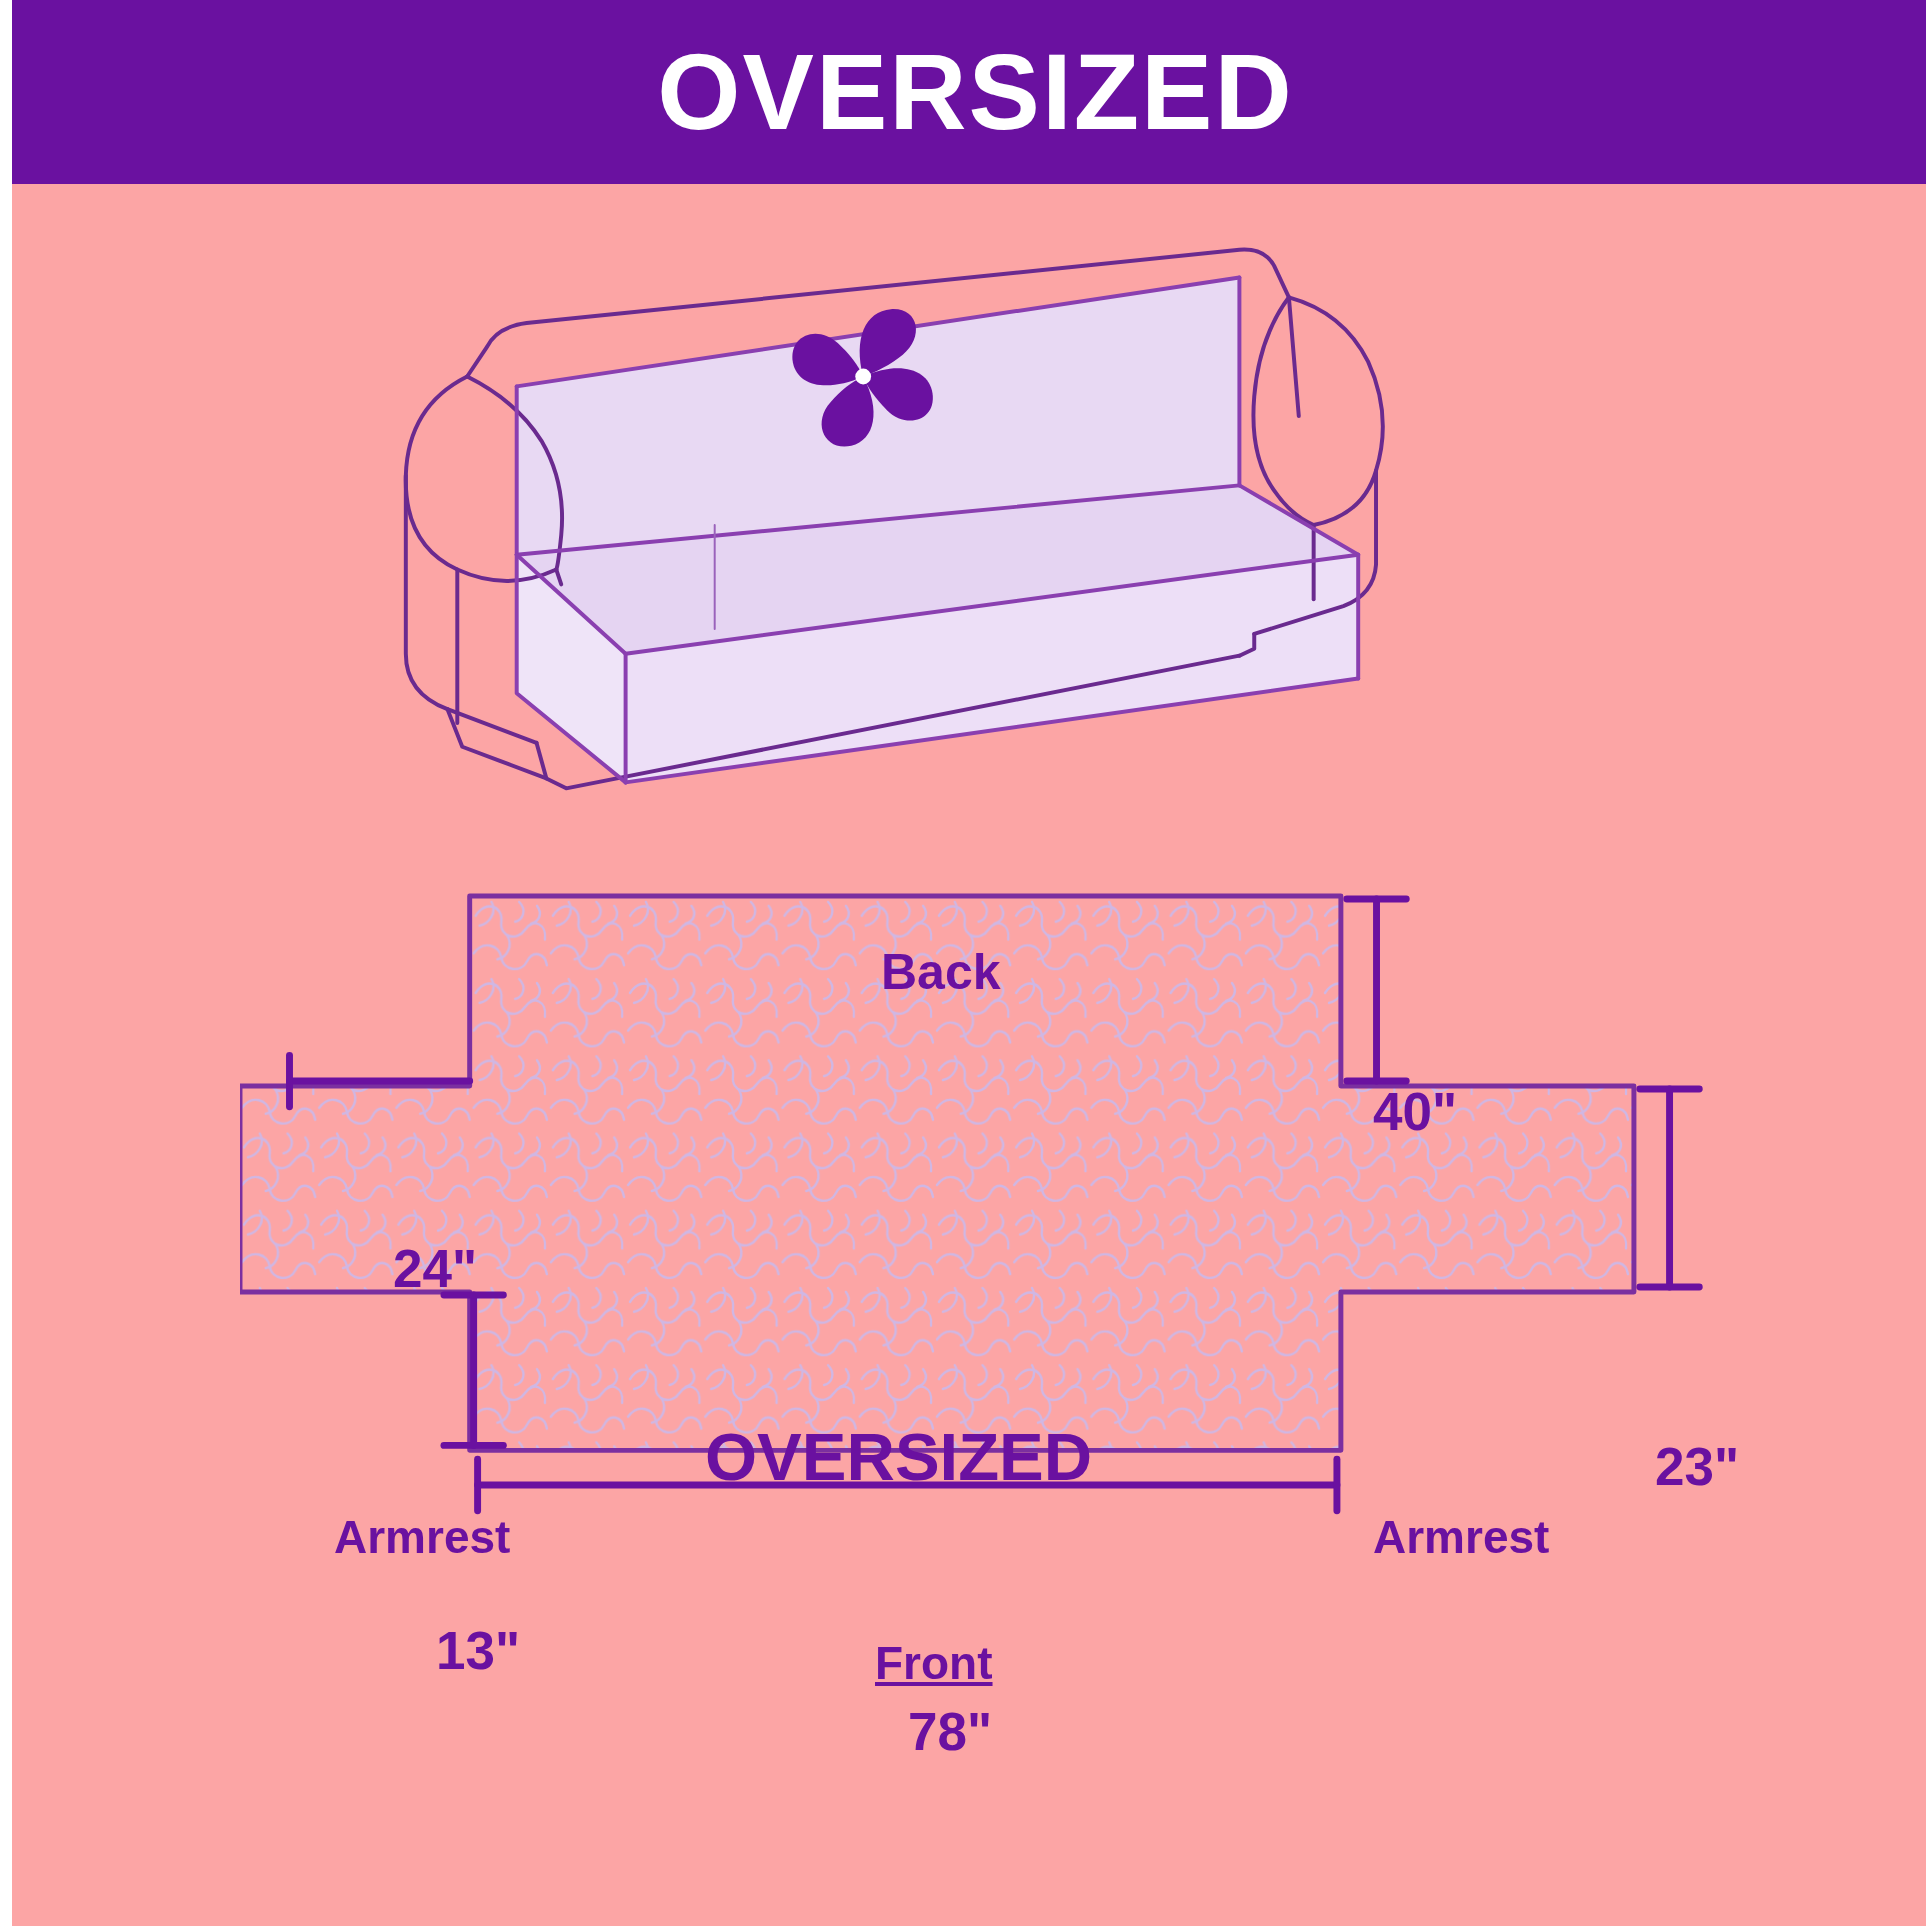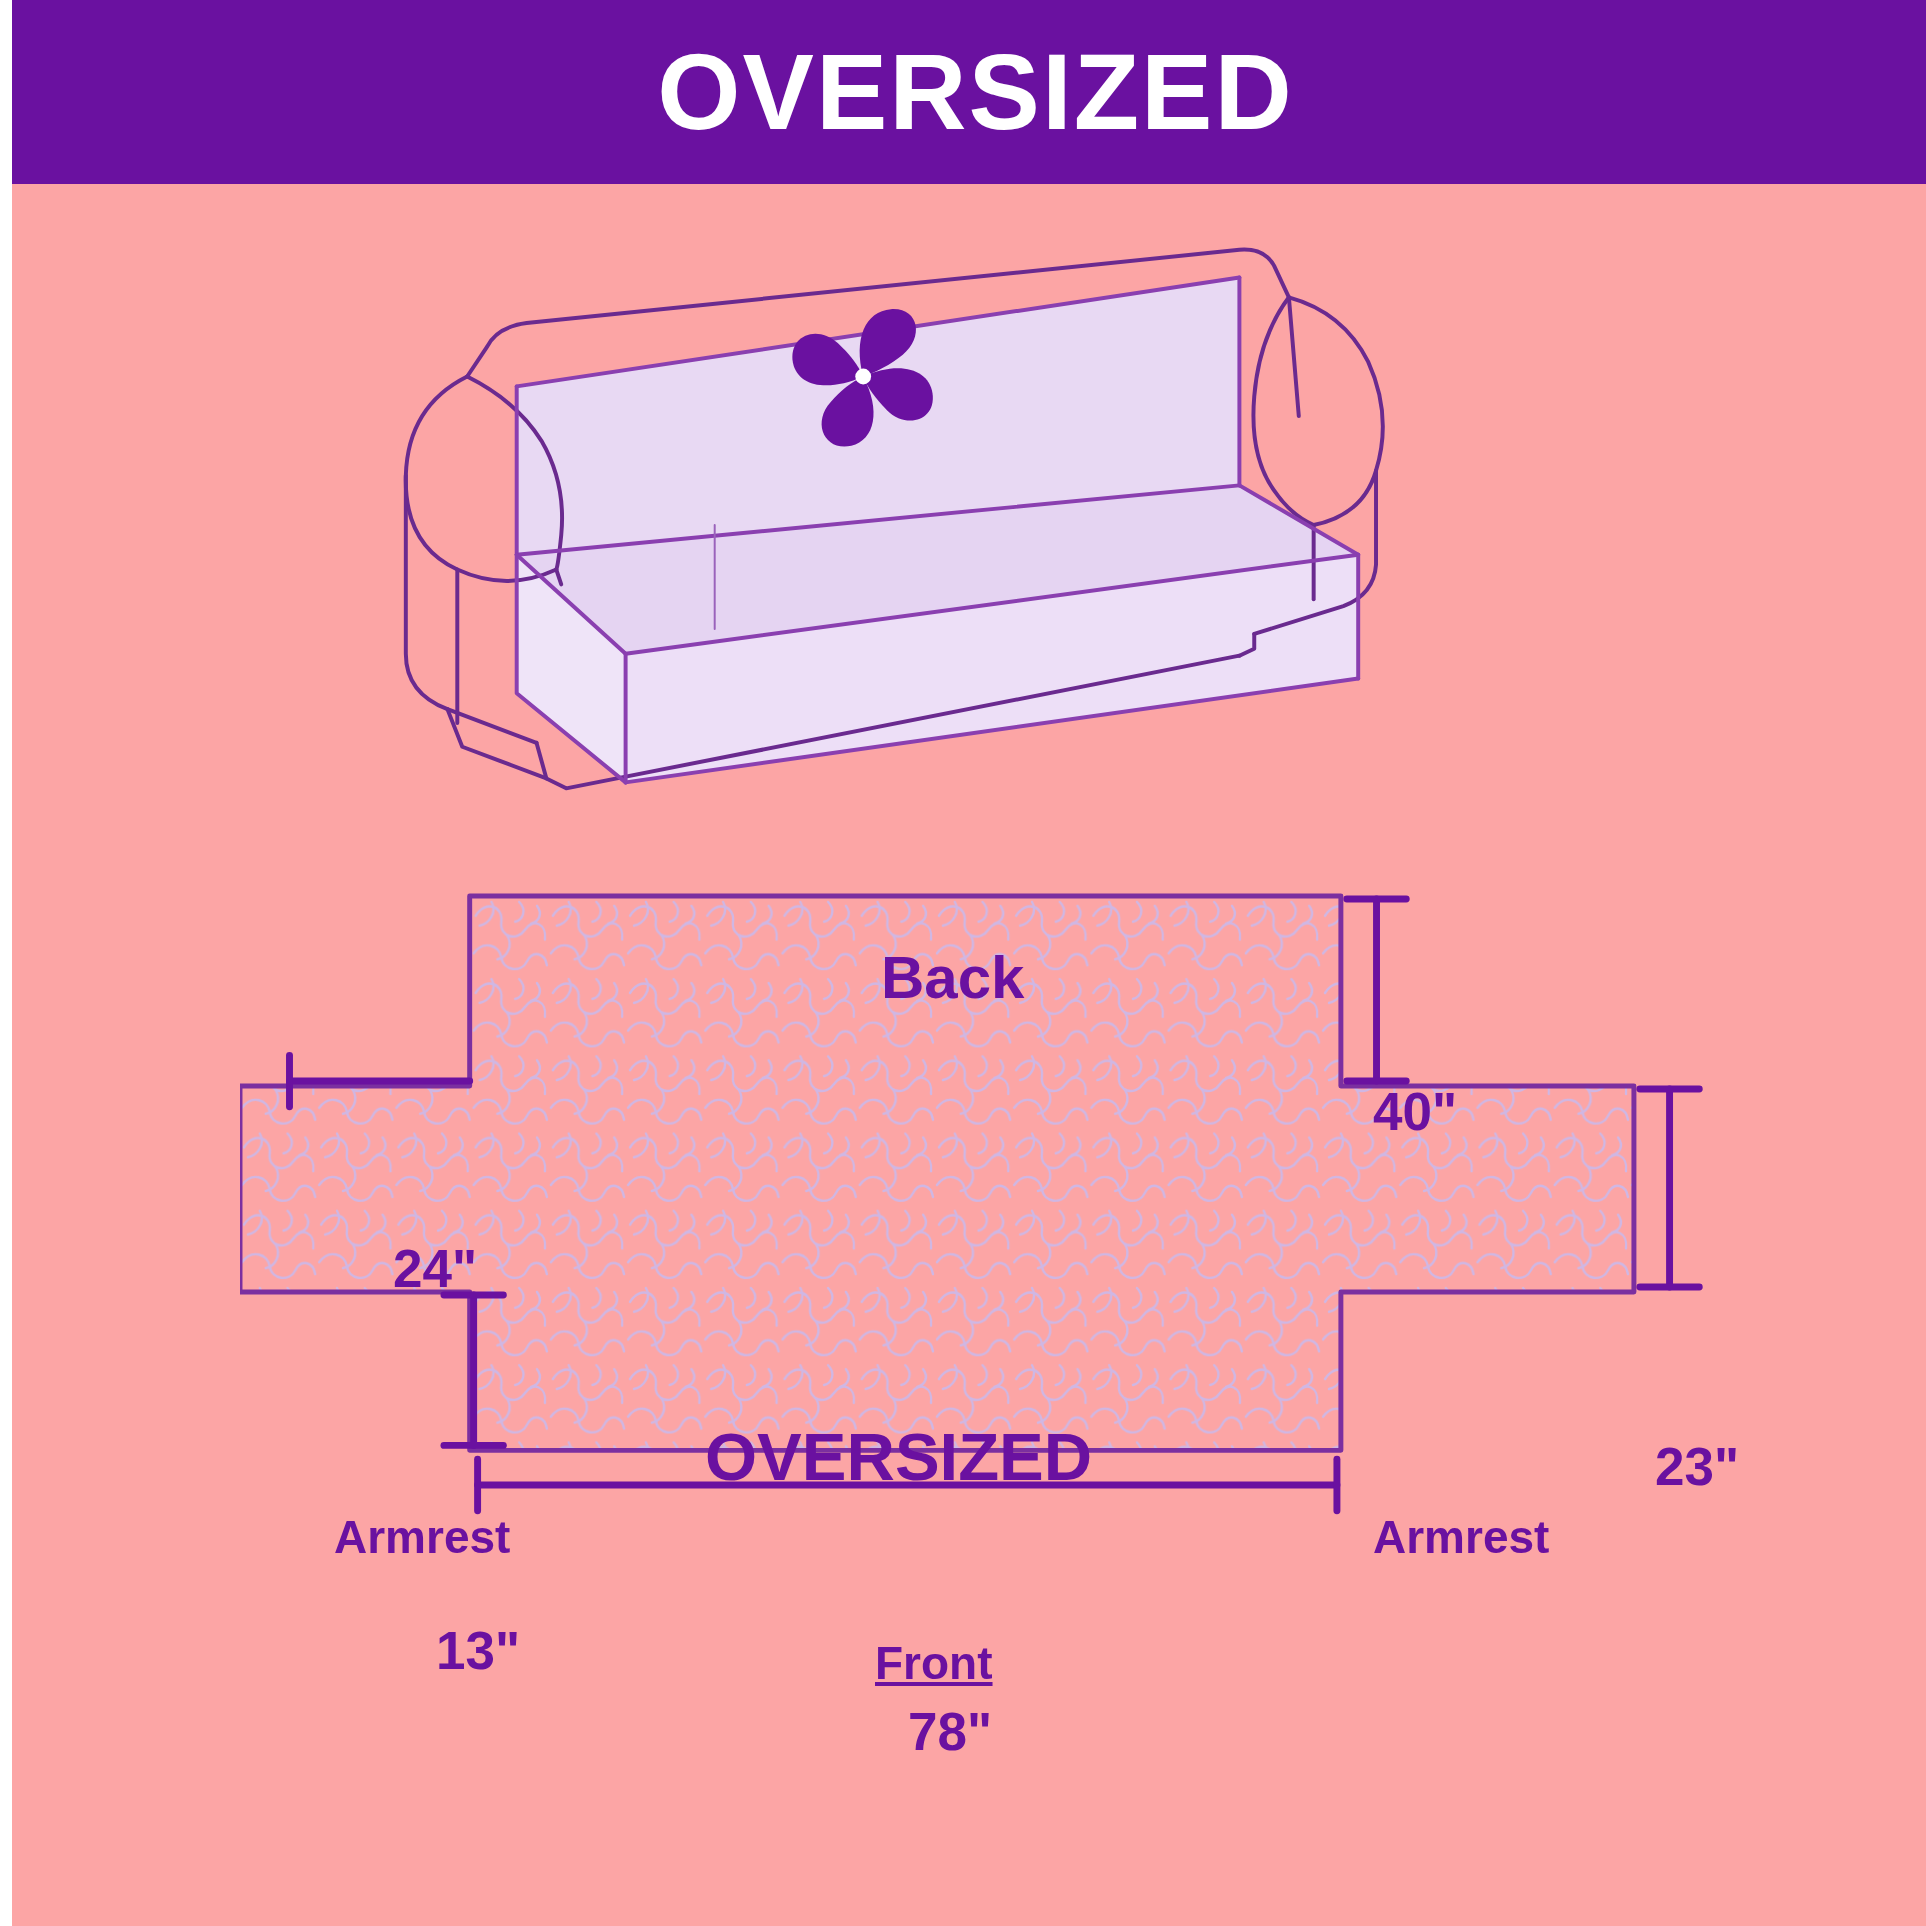--- a/index.html
+++ b/index.html
@@ -64,21 +64,21 @@
   .diag-label {
     position: absolute;
     color: #6a11a0;
     font-weight: bold;
     font-family: "Liberation Sans", sans-serif;
     white-space: nowrap;
   }
   #label-back {
     left: 869px;
     top: 943px;
-    font-size: 60px;
+    font-size: 50px;
   }
   #label-front {
     left: 863px;
     top: 1636px;
     font-size: 46px;
     text-decoration: underline;
   }
   #label-armrest-left {
     left: 322px;
     top: 1510px;

